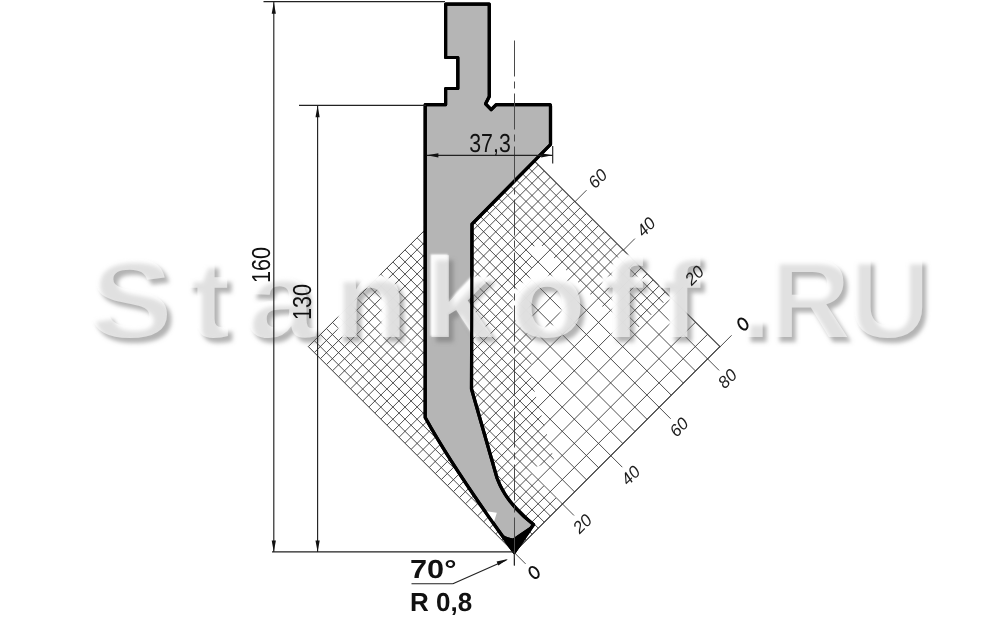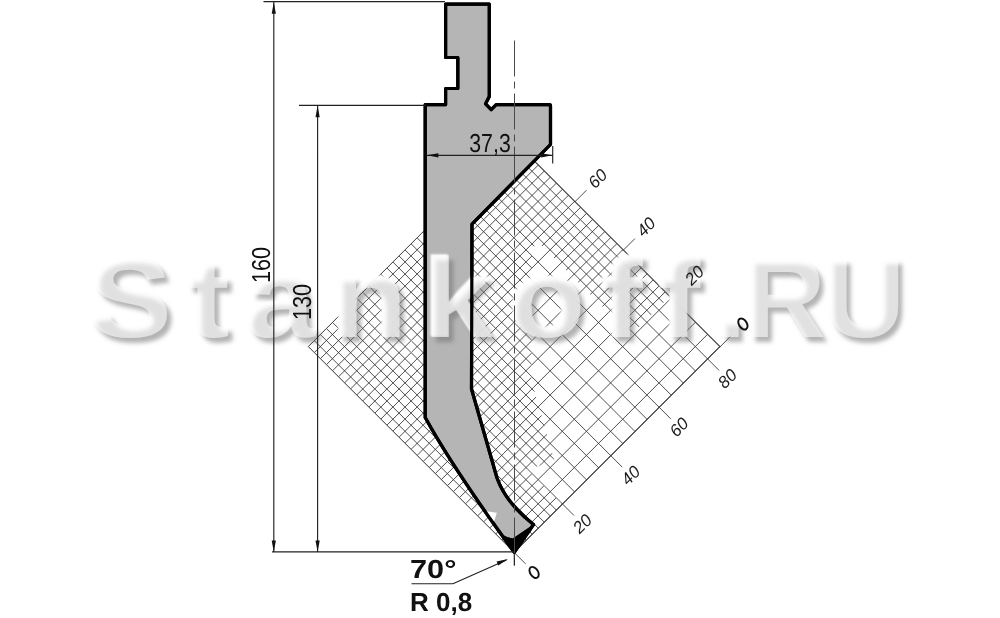--- a/index.html
+++ b/index.html
@@ -5,21 +5,21 @@
   font-family:"Liberation Sans",sans-serif;text-rendering:geometricPrecision;
   -webkit-font-smoothing:antialiased;}
 text{text-rendering:geometricPrecision;}
 #wrap svg{position:absolute;left:0;top:0;}
 #wm{position:absolute;left:0;top:233px;width:1000px;height:120px;
   font-weight:bold;font-size:113px;color:rgba(255,255,255,0.6);
   text-shadow:4px 5px 4px rgba(110,110,110,0.52), -1px -1px 2px rgba(255,255,255,0.92);
   white-space:nowrap;}
 #wm span{position:absolute;top:0;display:inline-block;transform-origin:0 0;}
 #wm .w1{left:88px;letter-spacing:14px;transform:scaleX(1.113);}
-#wm .w2{left:715px;letter-spacing:-2.3px;text-align:center;}
+#wm .w2{left:739px;letter-spacing:-2.3px;text-align:center;}
 </style></head><body>
 <div id="wrap">
 <svg width="1000" height="618" viewBox="0 0 1000 618">
  <defs>
   <clipPath id="dia">
           <path d="M514.3 140.6L720.3 346.6L514.3 552.6L308.3 346.6Z"></path>
         </clipPath>
   <mask id="mfine" maskUnits="userSpaceOnUse" x="0" y="0" width="1000" height="618">
    <path d="M445.6,4.2 L489.3,4.2 L489.3,96.5 L485.6,103.8 L491.2,109.6 L496.2,104.7 L549.3,104.7 Q550.5,104.7 550.5,106 L550.5,144.5 L472,224.2 L471.5,389 L497,478 Q506,503 533.5,524.5 L514.3,552.4 Q453.7,469.4 425.2,417.6 L425.2,104.7 L445.6,104.7 L445.6,88.5 L457.8,88.5 L457.8,57.5 L445.6,57.5 Z" fill="#fff"></path>
    <path d="M550.5,144.5 L472,224.2 L471.5,389 L497,478" fill="none" stroke="#fff" stroke-width="120"></path>

